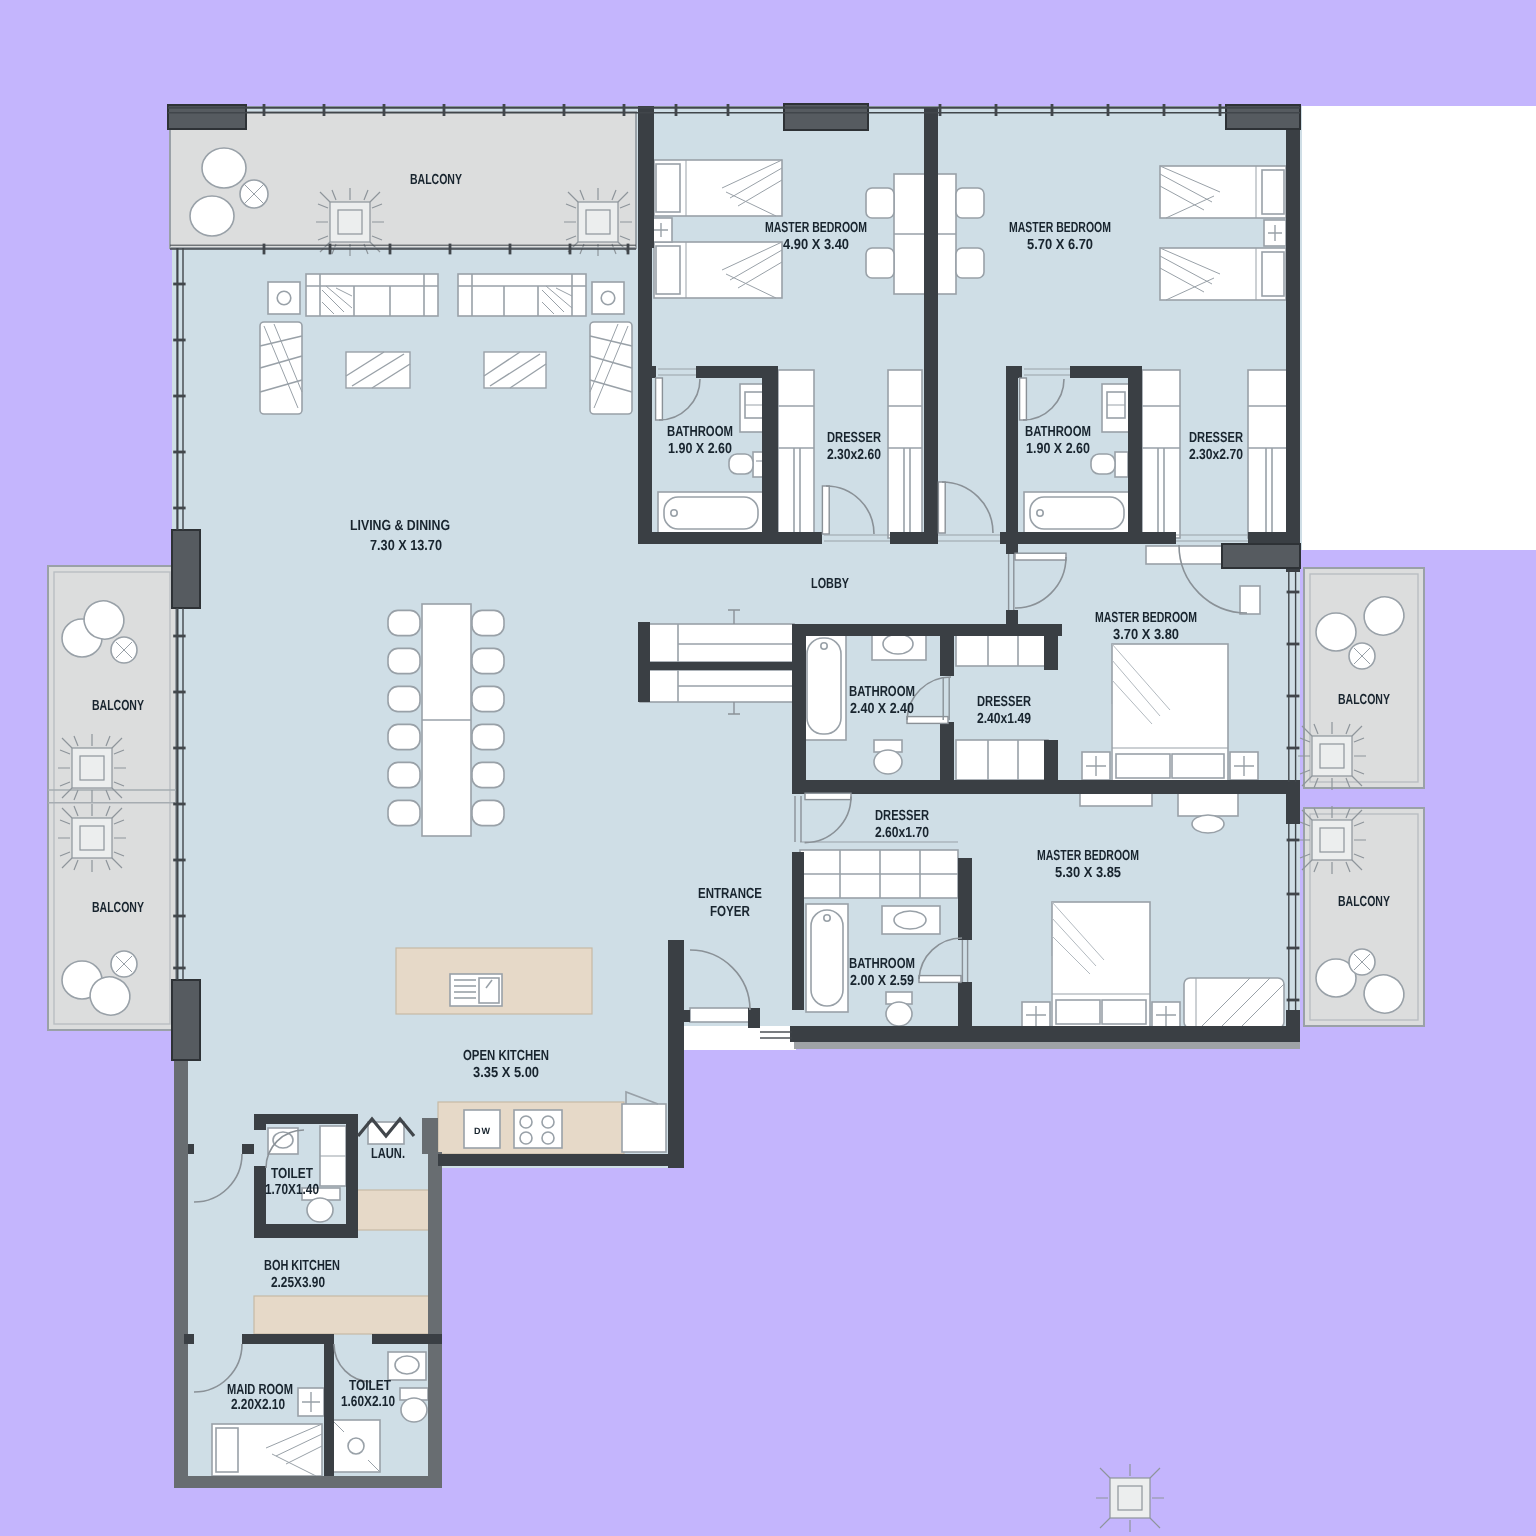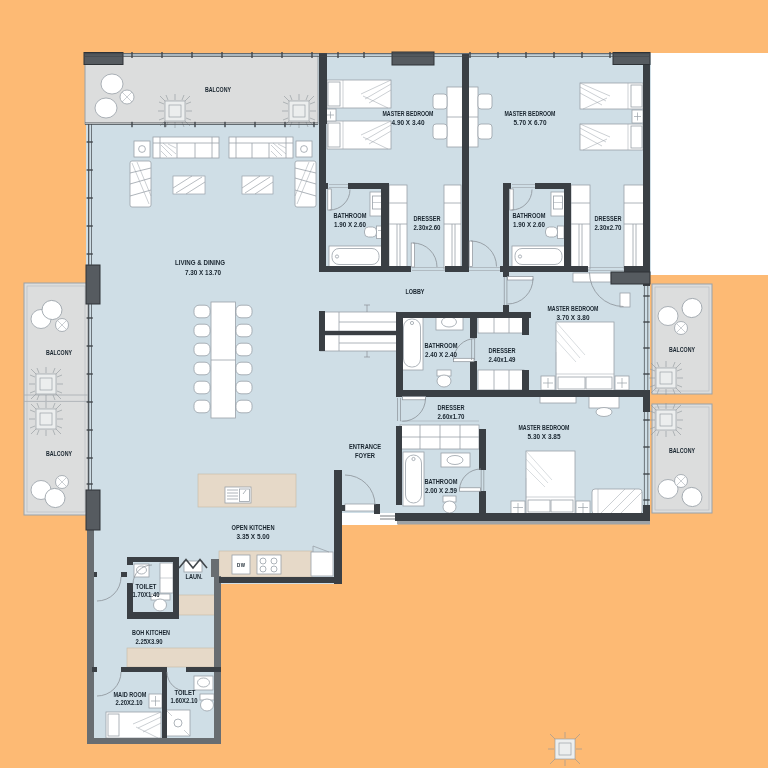--- a/index.html
+++ b/index.html
@@ -1,16 +1,16 @@
 <!DOCTYPE html>
 <html><head>
 <meta charset="utf-8">
 <style>
 html,body{margin:0;padding:0;background:#ffffff;}
-#page{width:768px;height:768px;position:relative;background:#fdba74;overflow:hidden;}
+#page{width:768px;height:768px;position:relative;background:#c4b5fd;overflow:hidden;}
 svg{display:block;}
 text{font-family:"Liberation Sans",sans-serif;font-weight:bold;fill:#18242e;}
 .lbl{font-size:7.3px;letter-spacing:0;}
 </style>
 </head>
 <body>
 <div id="page">
 <svg width="768" height="768" viewBox="0 0 768 768">
 
 <g id="floor" fill="#cfdee6">

